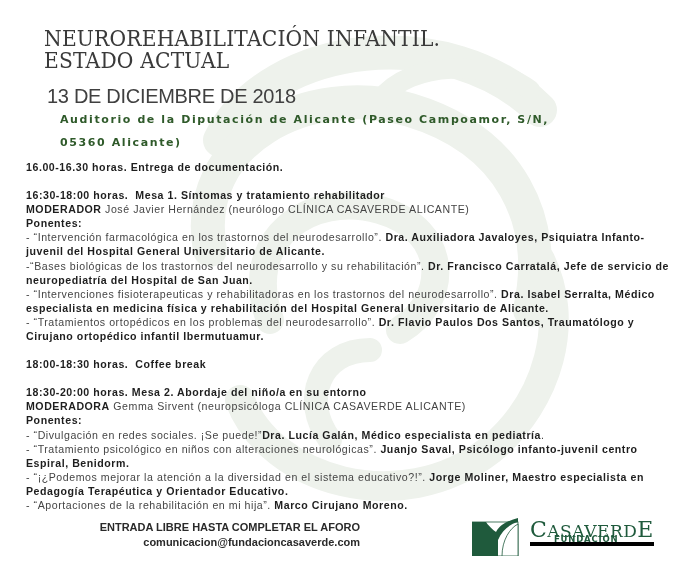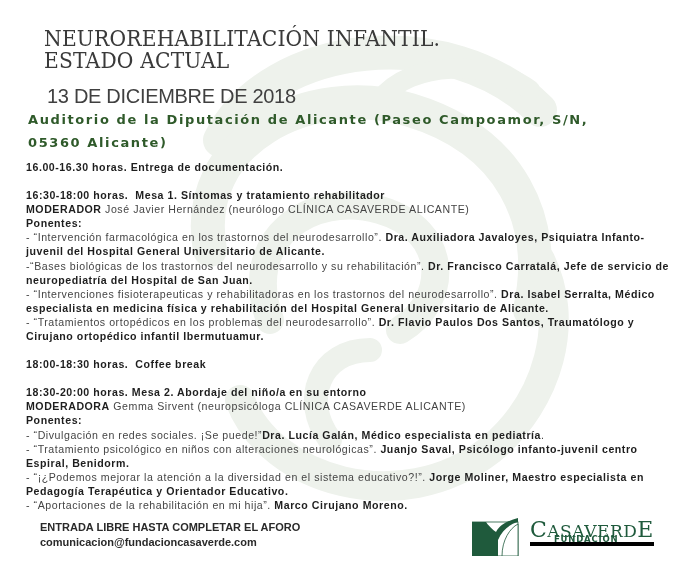--- a/index.html
+++ b/index.html
@@ -46,26 +46,26 @@
       position: absolute;
       left: 47px;
       top: 85px;
       font-family: "Liberation Sans", sans-serif;
       font-size: 20px;
       color: #404040;
       letter-spacing: -0.3px;
     }
     .venue {
       position: absolute;
-      left: 28px;
+      left: 60px;
       top: 108px;
       width: 600px;
       font-family: "DejaVu Sans", sans-serif;
       font-weight: bold;
-      font-size: 13px;
+      font-size: 11px;
       line-height: 23px;
       letter-spacing: 1.6px;
       color: #2f5a2a;
     }
     .program {
       position: absolute;
       left: 26px;
       top: 160px;
       width: 650px;
       font-family: "Liberation Sans", sans-serif;
@@ -76,21 +76,21 @@
     }
     .program p { margin: 0; }
     .program .gap { height: 14px; }
     .program b { font-weight: bold; color: #1e1e1e; }
     .program .light { color: #444444; }
     .footer-text {
       position: absolute;
       left: 40px;
       top: 520px;
       width: 320px;
-      text-align: left;
+      text-align: right;
       font-family: "Liberation Sans", sans-serif;
       font-weight: bold;
       font-size: 11px;
       line-height: 15px;
       color: #2a2a2a;
     }
     .footer-text .email {
       font-weight: bold;
     }
     .logo {

